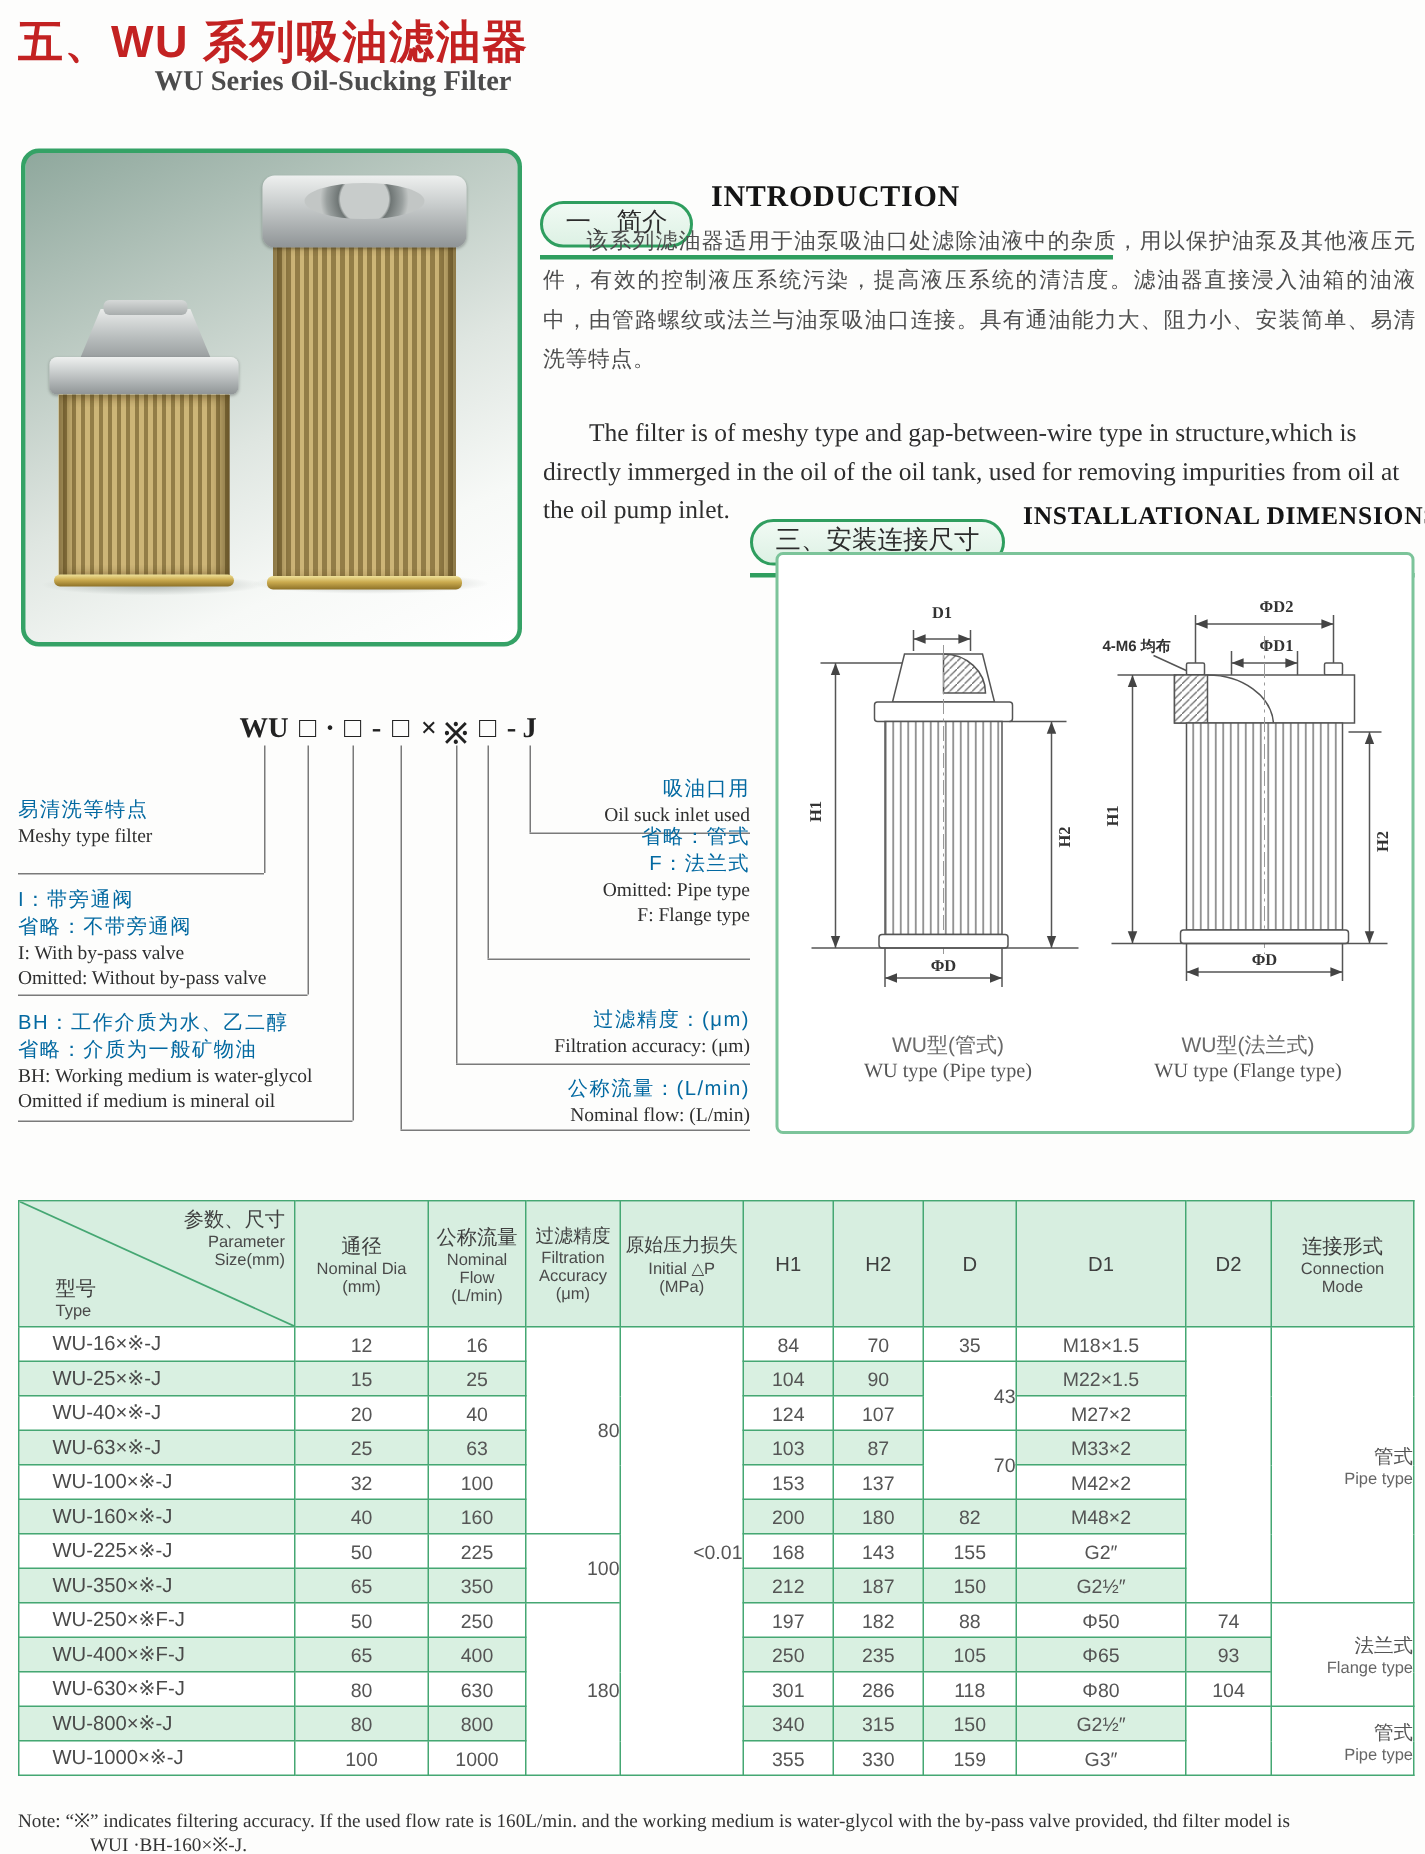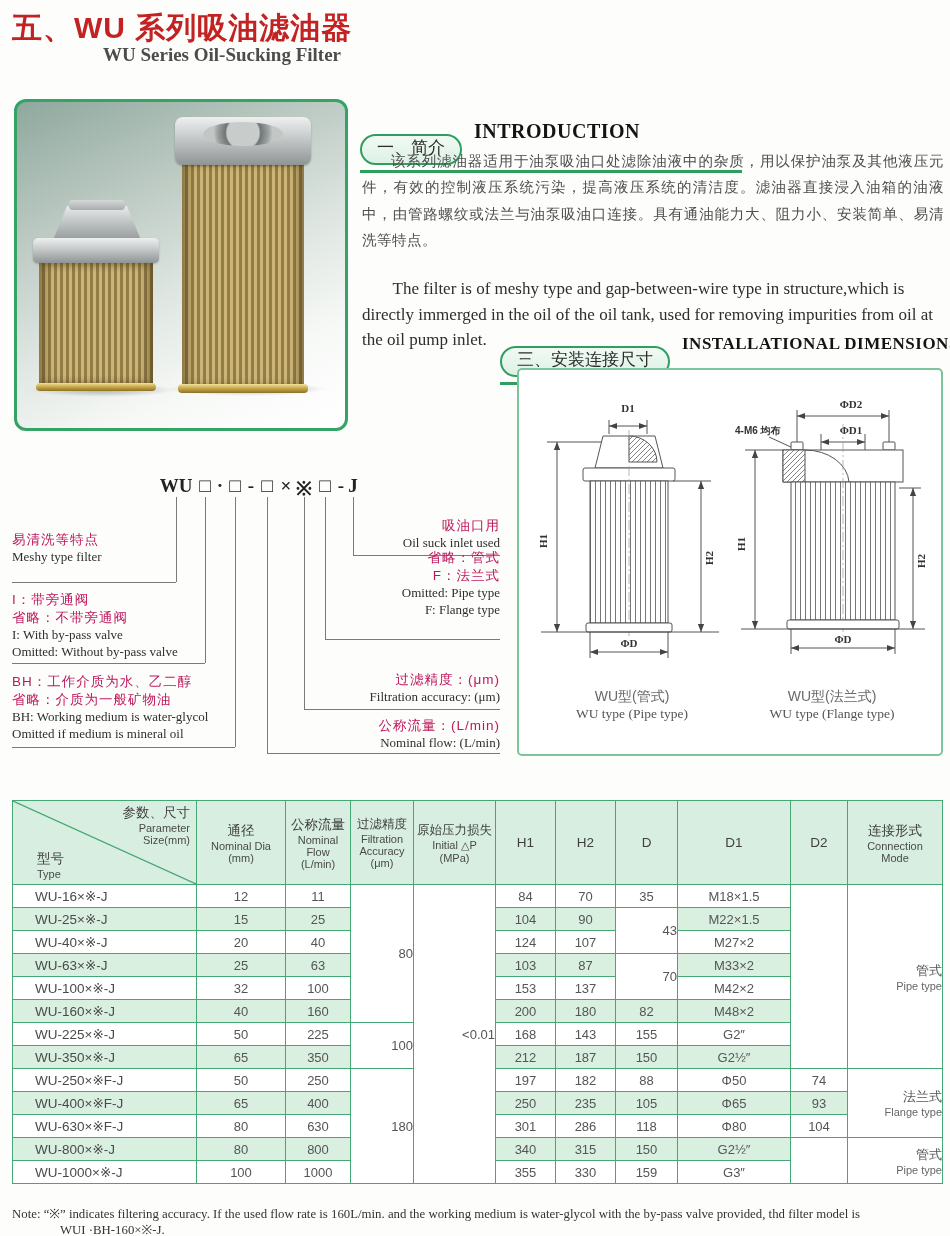--- a/index.html
+++ b/index.html
@@ -53,21 +53,21 @@
   .dimtxt{font-family:"Liberation Serif","DejaVu Serif",serif;fill:#333;font-weight:bold;}
 
   
   .typedir{position:absolute;left:10px;top:447px;width:500px;height:312px;}
   .mc{position:absolute;left:148px;top:28px;font-family:"Liberation Serif","DejaVu Serif",serif;font-size:19px;font-weight:bold;color:#222;white-space:nowrap;}
   .mc span{display:inline-block;text-align:center;vertical-align:top;}
   .w-wu{width:36px}.w-box{width:22px}.w-dot{width:8px}.w-dash{width:10px}.w-x{width:16px}.w-star{width:20px}.w-j{width:14px}
   .vline{position:absolute;width:1px;background:var(--line);}
   .hline{position:absolute;height:1px;background:var(--line);}
   .tlabel{position:absolute;line-height:1.25;}
-  .tlabel .lz{font-size:13.5px;color:#be185d;letter-spacing:1px;line-height:1.35;}
+  .tlabel .lz{font-size:13.5px;color:#0369a1;letter-spacing:1px;line-height:1.35;}
   .tlabel .le{font-family:"Liberation Serif","DejaVu Serif",serif;font-size:13px;color:#2f2f2f;line-height:1.3;}
   .tlabel.right{text-align:right;}
 
   
   table.params{position:absolute;left:12px;top:800px;width:930px;border-collapse:collapse;table-layout:fixed;}
   table.params th,table.params td{border:1px solid var(--tgreen);font-weight:normal;}
   table.params th{background:var(--headgreen);color:#3f3f3f;padding:2px 1px;}
   table.params thead tr{height:84px;}
   table.params tbody tr{height:23px;}
   table.params tbody td{text-align:center;font-size:13px;color:#555;background:#fff;}
@@ -347,21 +347,21 @@
           <div class="h-zh">连接形式</div>
           <div class="h-en">Connection</div>
           <div class="h-en">Mode</div>
         </th>
       </tr>
     </thead>
     <tbody>
         <tr class="odd">
           <td class="model-cell">WU-16×※-J</td>
           <td>12</td>
-          <td>11</td>
+          <td>16</td>
           <td rowspan="6" class="merged">80</td>
           <td rowspan="13" class="merged">&lt;0.01</td>
           <td>84</td>
           <td>70</td>
           <td>35</td>
           <td>M18×1.5</td>
           <td rowspan="8" class="merged"></td>
           <td rowspan="8" class="merged">管式<div class="cell-sub">Pipe type</div></td>
         </tr>
         <tr class="even">

